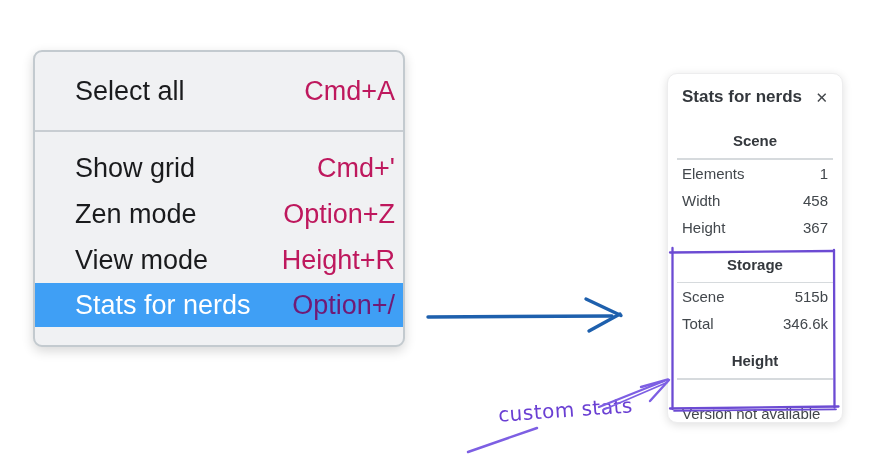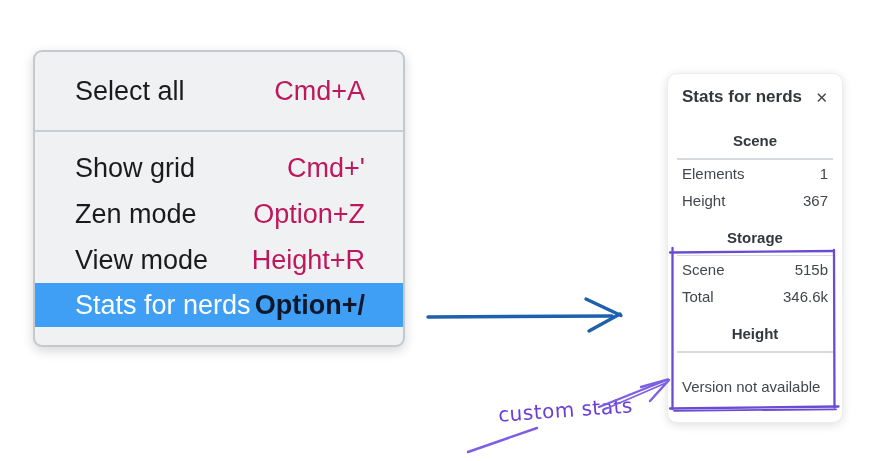--- a/index.html
+++ b/index.html
@@ -12,28 +12,28 @@
     position:absolute;left:33px;top:50px;width:372px;height:297px;
     box-sizing:border-box;background:#f0f1f3;
     border:2px solid #c3cacf;border-radius:9px;
     box-shadow:0 4px 12px rgba(0,0,0,.16);
   }
   .menu-group-1{height:78px;display:flex;align-items:center;}
   .menu-divider{height:2px;background:#c8cdd2;width:100%;}
   .menu-group-2{padding-top:13px;border-radius:15px;}
   .menu-item{
     display:flex;align-items:center;justify-content:space-between;
-    height:46px;padding:0 38px 0 40px;font-size:27px;color:#1a1b1d;
+    height:46px;padding:0 8px 0 40px;font-size:27px;color:#1a1b1d;
     width:100%;box-sizing:border-box;cursor:default;
   }
   .menu-item .shortcut{color:#be185d;}
   .menu-item.highlighted{
     background:#3f9ff5;color:#ffffff;height:44px;
   }
-  .menu-item.highlighted .shortcut{color:#0f172a;font-weight:bold;}
+  .menu-item.highlighted .shortcut{color:#701a75;}
   
   .stats-panel{
     position:absolute;left:667px;top:73px;width:176px;height:350px;
     box-sizing:border-box;background:#ffffff;border:1px solid #ededee;
     border-radius:10px;box-shadow:0 2px 10px rgba(0,0,0,.13);
     padding:12px 14px;font-size:15px;color:#42474c;
   }
   .sp-header{display:flex;align-items:center;justify-content:space-between;height:22px;}
   .sp-title{font-weight:bold;font-size:17px;color:#33373c;}
   .sp-close{font-size:15px;color:#44484c;cursor:pointer;line-height:1;}
@@ -91,20 +91,24 @@
   </div>
 
   <div class="sp-h first">Scene</div>
   <div class="sp-divider"></div>
   <div class="sp-rows">
     <div class="sp-row">
       <span>Elements</span>
       <span>1</span>
     </div>
     <div class="sp-row">
+      <span>Width</span>
+      <span>458</span>
+    </div>
+    <div class="sp-row">
       <span>Height</span>
       <span>367</span>
     </div>
   </div>
 
   <div class="sp-h later">Storage</div>
   <div class="sp-divider"></div>
   <div class="sp-rows">
     <div class="sp-row">
       <span>Scene</span>

